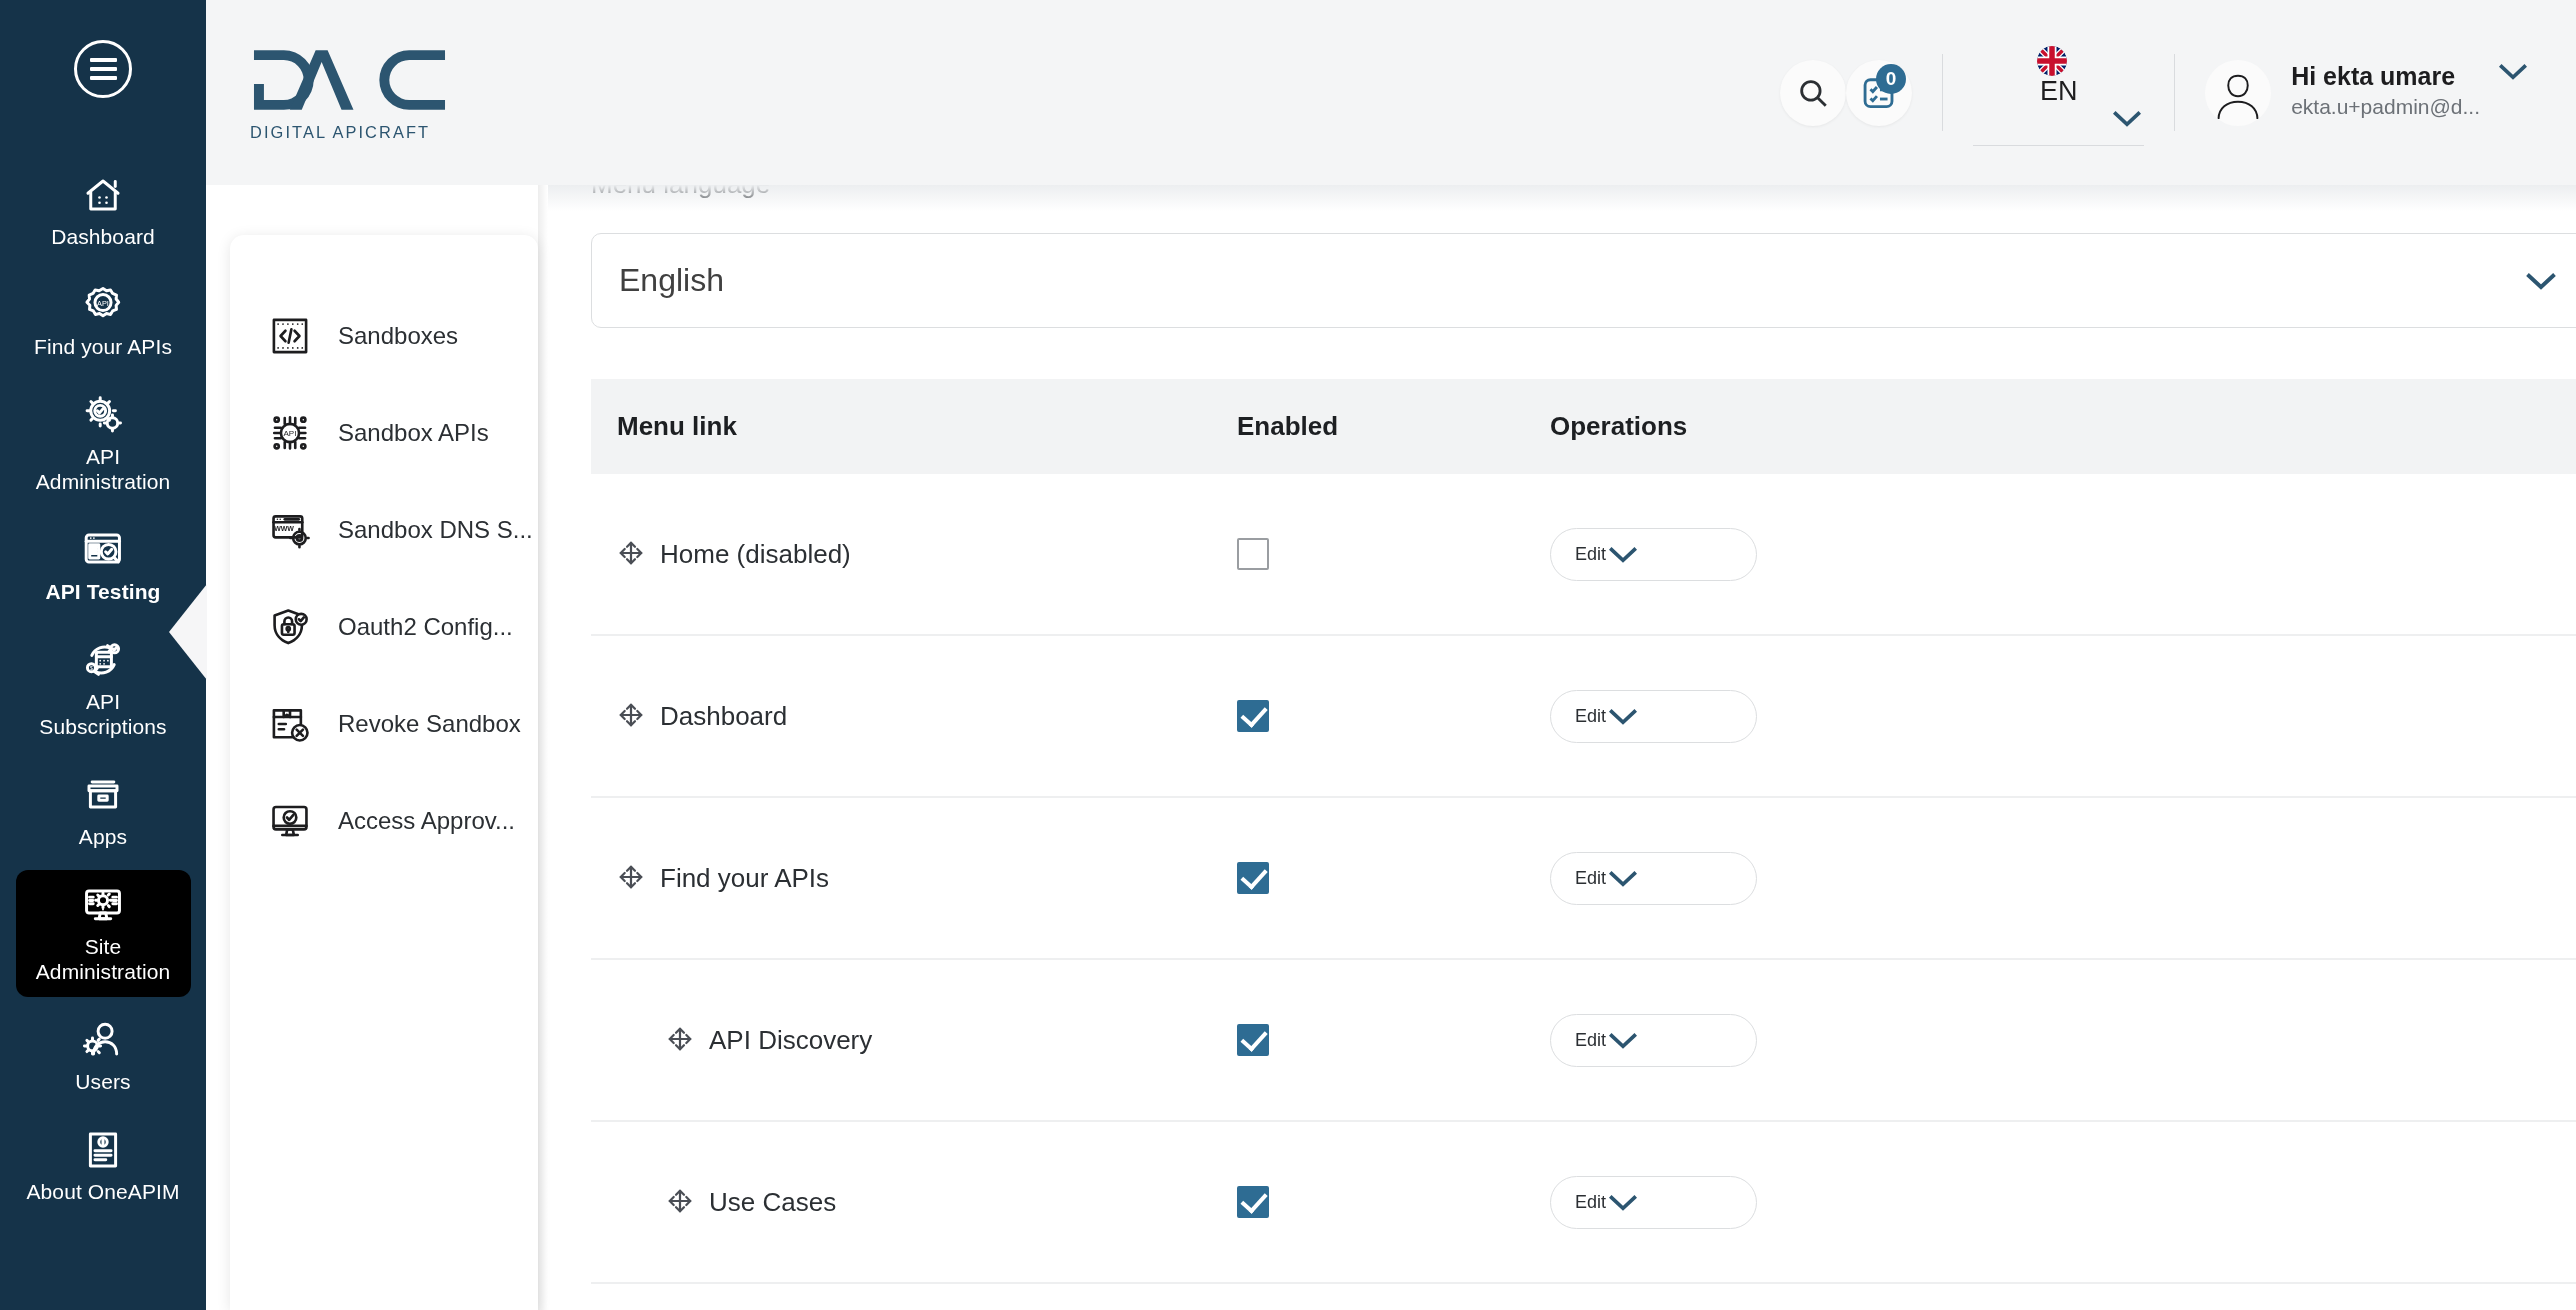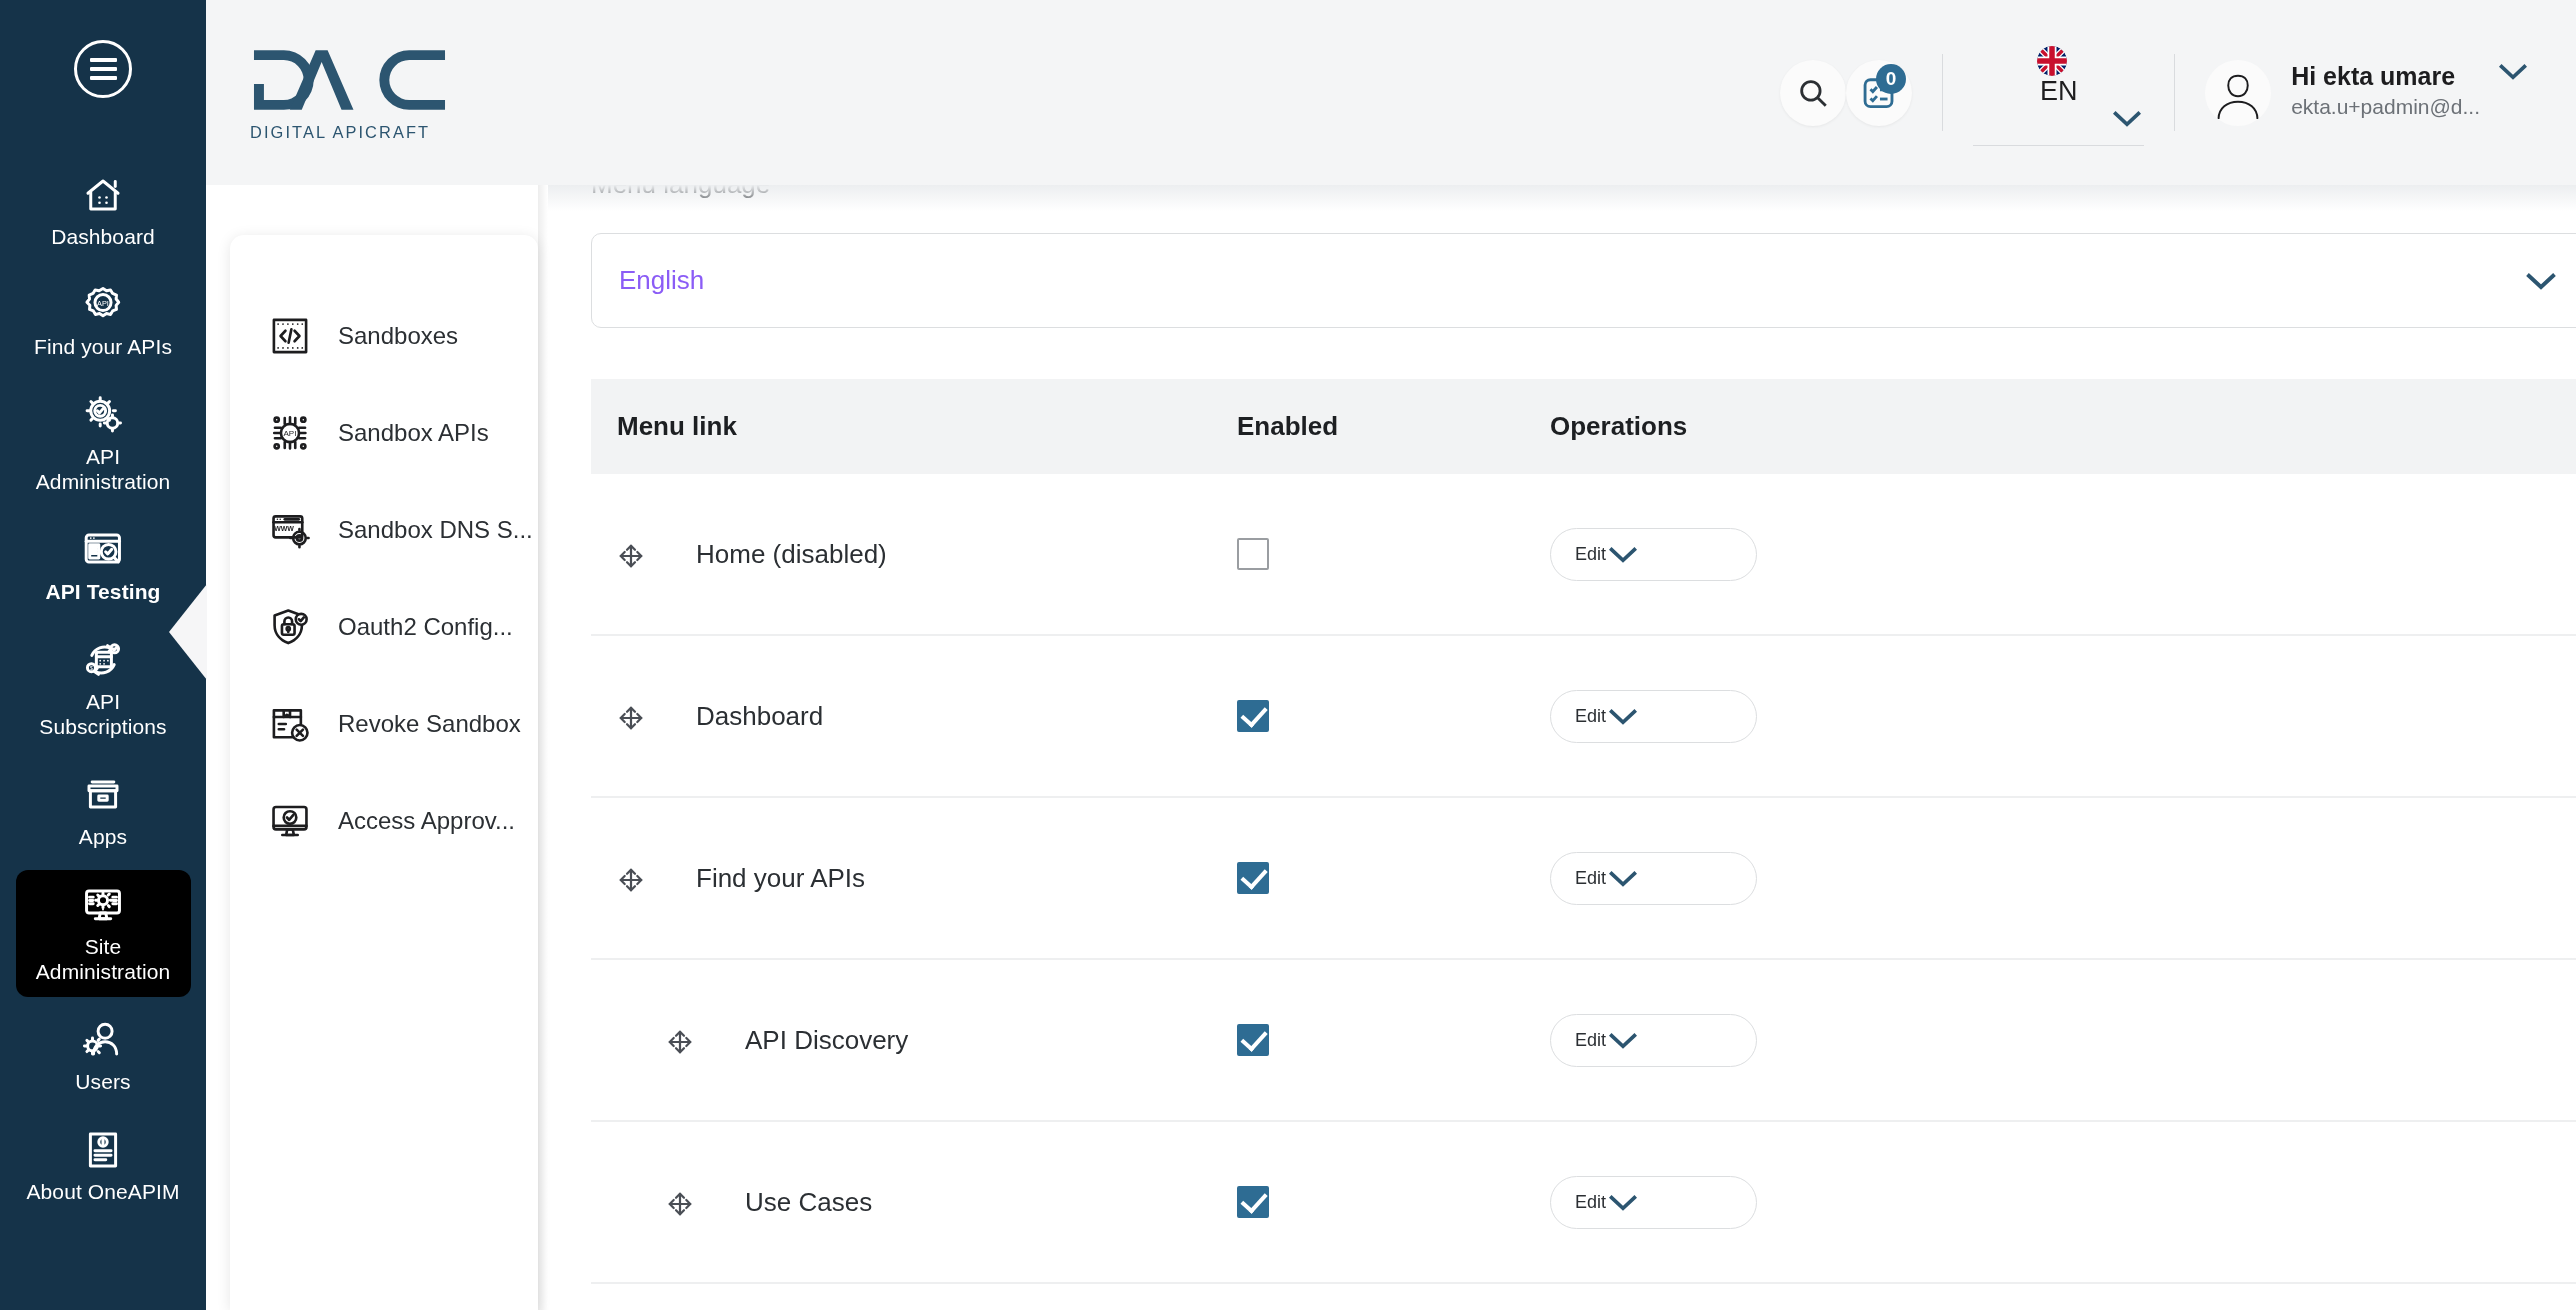--- a/index.html
+++ b/index.html
@@ -170,41 +170,41 @@
   }
   .select-box {
     margin-top: 28px;
     height: 95px; width: 1999px;
     border: 1px solid #dcdee0; border-radius: 10px;
     background: #fff;
     display: flex; align-items: center;
     padding: 0 30px 0 27px;
     cursor: pointer;
   }
-  .select-value { font-size: 26px; color: #8b5cf6; }
+  .select-value { font-size: 32px; color: #404040; }
   .select-chevron { margin-left: auto; }
 
   
   .table { margin-top: 51px; width: 1999px; }
   .thead {
     background: #f2f3f4;
     height: 95px;
     display: flex; align-items: center;
   }
   .th { font-size: 26px; font-weight: bold; color: #1d1f22; }
   .col-link { width: 646px; padding-left: 26px; }
   .col-enabled { width: 313px; }
   .col-ops { flex: 1; }
 
   .trow {
     display: flex; align-items: center;
     height: 162px;
     border-bottom: 2px solid #eeeff0;
   }
-  .cell-link { width: 646px; padding-left: 26px; display: flex; align-items: flex-end; gap: 36px; }
+  .cell-link { width: 646px; padding-left: 26px; display: flex; align-items: flex-start; }
   .cell-link.indent { padding-left: 75px; }
   .drag-handle { width: 28px; height: 28px; margin-right: 15px; flex: none; cursor: move; }
   .link-text { font-size: 26px; color: #2b2f33; }
   .cell-enabled { width: 313px; display: flex; align-items: center; }
   .cell-ops { flex: 1; display: flex; align-items: center; }
 
   .cbox {
     width: 32px; height: 32px; border: 2px solid #9a9da1;
     background: #ffffff; border-radius: 2px; cursor: pointer;
     display: flex; align-items: center; justify-content: center;

